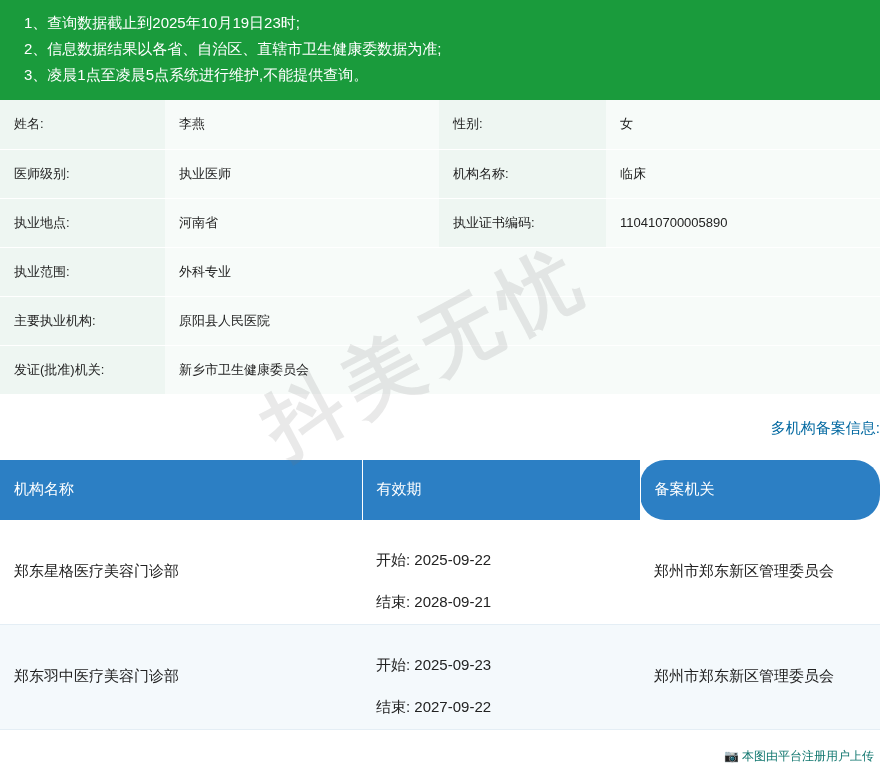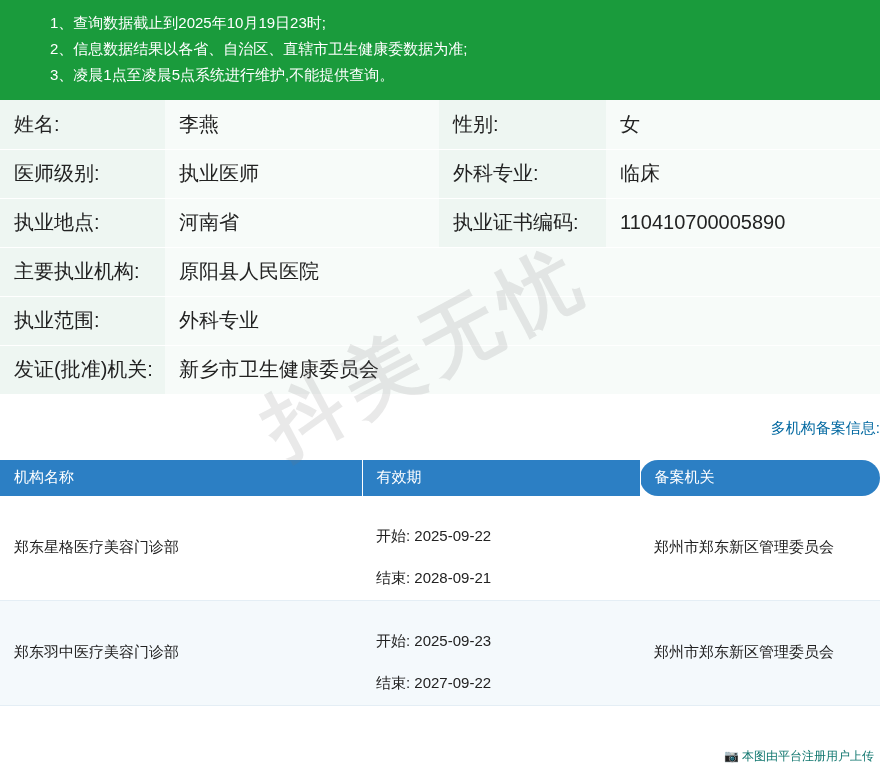--- a/index.html
+++ b/index.html
@@ -22,36 +22,36 @@
 
   
   .notice {
     background: #1a9b3c;
     color: #ffffff;
     padding: 10px 0 12px 0;
     font-size: 15px;
     line-height: 26px;
   }
   .notice-line {
-    padding-left: 50px;
+    padding-left: 24px;
     white-space: nowrap;
   }
 
   
   .info-table {
     width: 100%;
     border-collapse: collapse;
     table-layout: fixed;
     position: relative;
     z-index: 2;
   }
   .info-table td {
     border-bottom: 1px solid #ffffff;
     height: 49px;
-    font-size: 20px;
+    font-size: 13px;
     color: #222222;
     vertical-align: middle;
     padding: 0 0 0 14px;
   }
   .lbl {
     background: #eef6f2;
     width: 165px;
     color: #333333;
   }
   .lbl2 {
@@ -83,21 +83,21 @@
     table-layout: fixed;
     position: relative;
     z-index: 2;
   }
   .org-table th {
     background: #2c7fc4;
     color: #ffffff;
     font-size: 15px;
     font-weight: normal;
     text-align: left;
-    height: 36px;
+    height: 60px;
     padding: 0 0 0 14px;
     border-right: 1px solid #ffffff;
   }
   .org-table th:last-child { border-right: none; border-radius: 25px; }
   .org-table td {
     font-size: 15px;
     color: #222222;
     padding: 10px 0 10px 14px;
     border-bottom: 1px solid #e4eef5;
     vertical-align: middle;
@@ -181,36 +181,36 @@
     <tbody>
       <tr>
         <td class="lbl">姓名:</td>
         <td class="val">李燕</td>
         <td class="lbl2">性别:</td>
         <td class="val">女</td>
       </tr>
       <tr>
         <td class="lbl">医师级别:</td>
         <td class="val">执业医师</td>
-        <td class="lbl2">外科专业:</td>
+        <td class="lbl2">机构名称:</td>
         <td class="val">临床</td>
       </tr>
       <tr>
         <td class="lbl">执业地点:</td>
         <td class="val">河南省</td>
         <td class="lbl2">执业证书编码:</td>
         <td class="val">110410700005890</td>
       </tr>
       <tr>
+        <td class="lbl">执业范围:</td>
+        <td class="val-wide" colspan="3">外科专业</td>
+      </tr>
+      <tr>
         <td class="lbl">主要执业机构:</td>
         <td class="val-wide" colspan="3">原阳县人民医院</td>
-      </tr>
-      <tr>
-        <td class="lbl">执业范围:</td>
-        <td class="val-wide" colspan="3">外科专业</td>
       </tr>
       <tr>
         <td class="lbl">发证(批准)机关:</td>
         <td class="val-wide" colspan="3">新乡市卫生健康委员会</td>
       </tr>
     </tbody>
   </table>
 
   <div class="subheading">多机构备案信息:</div>
 

